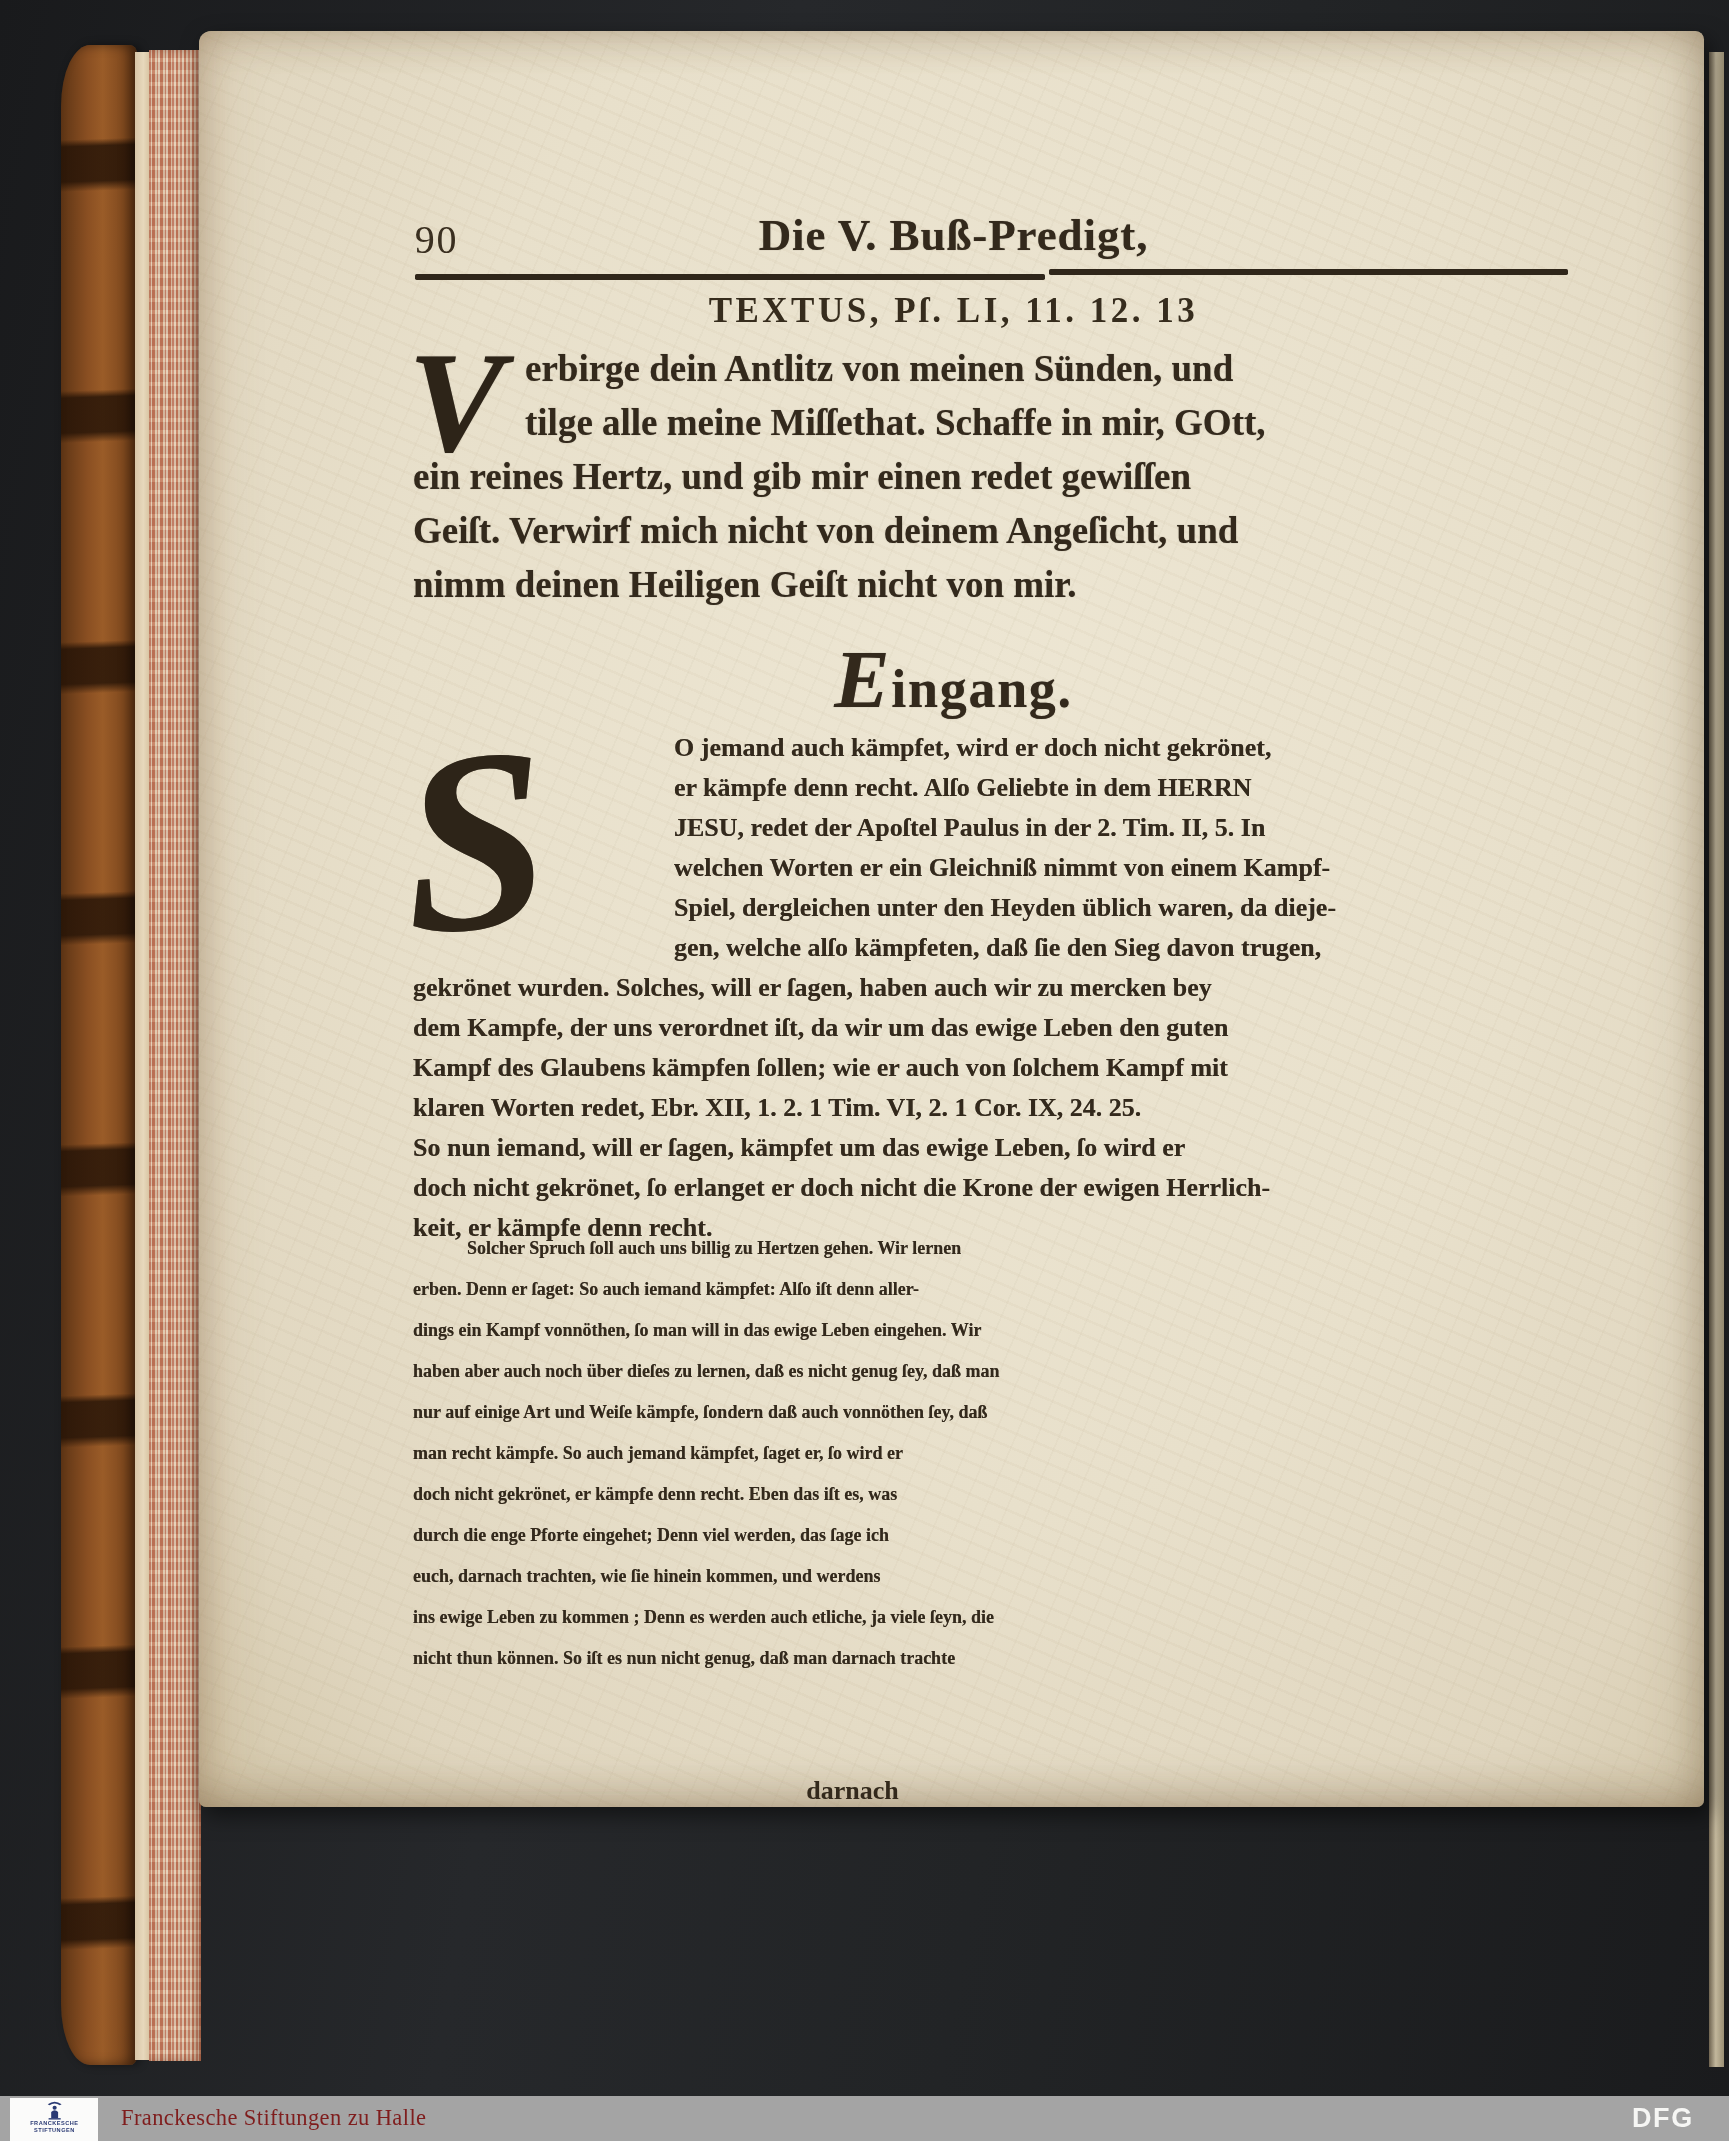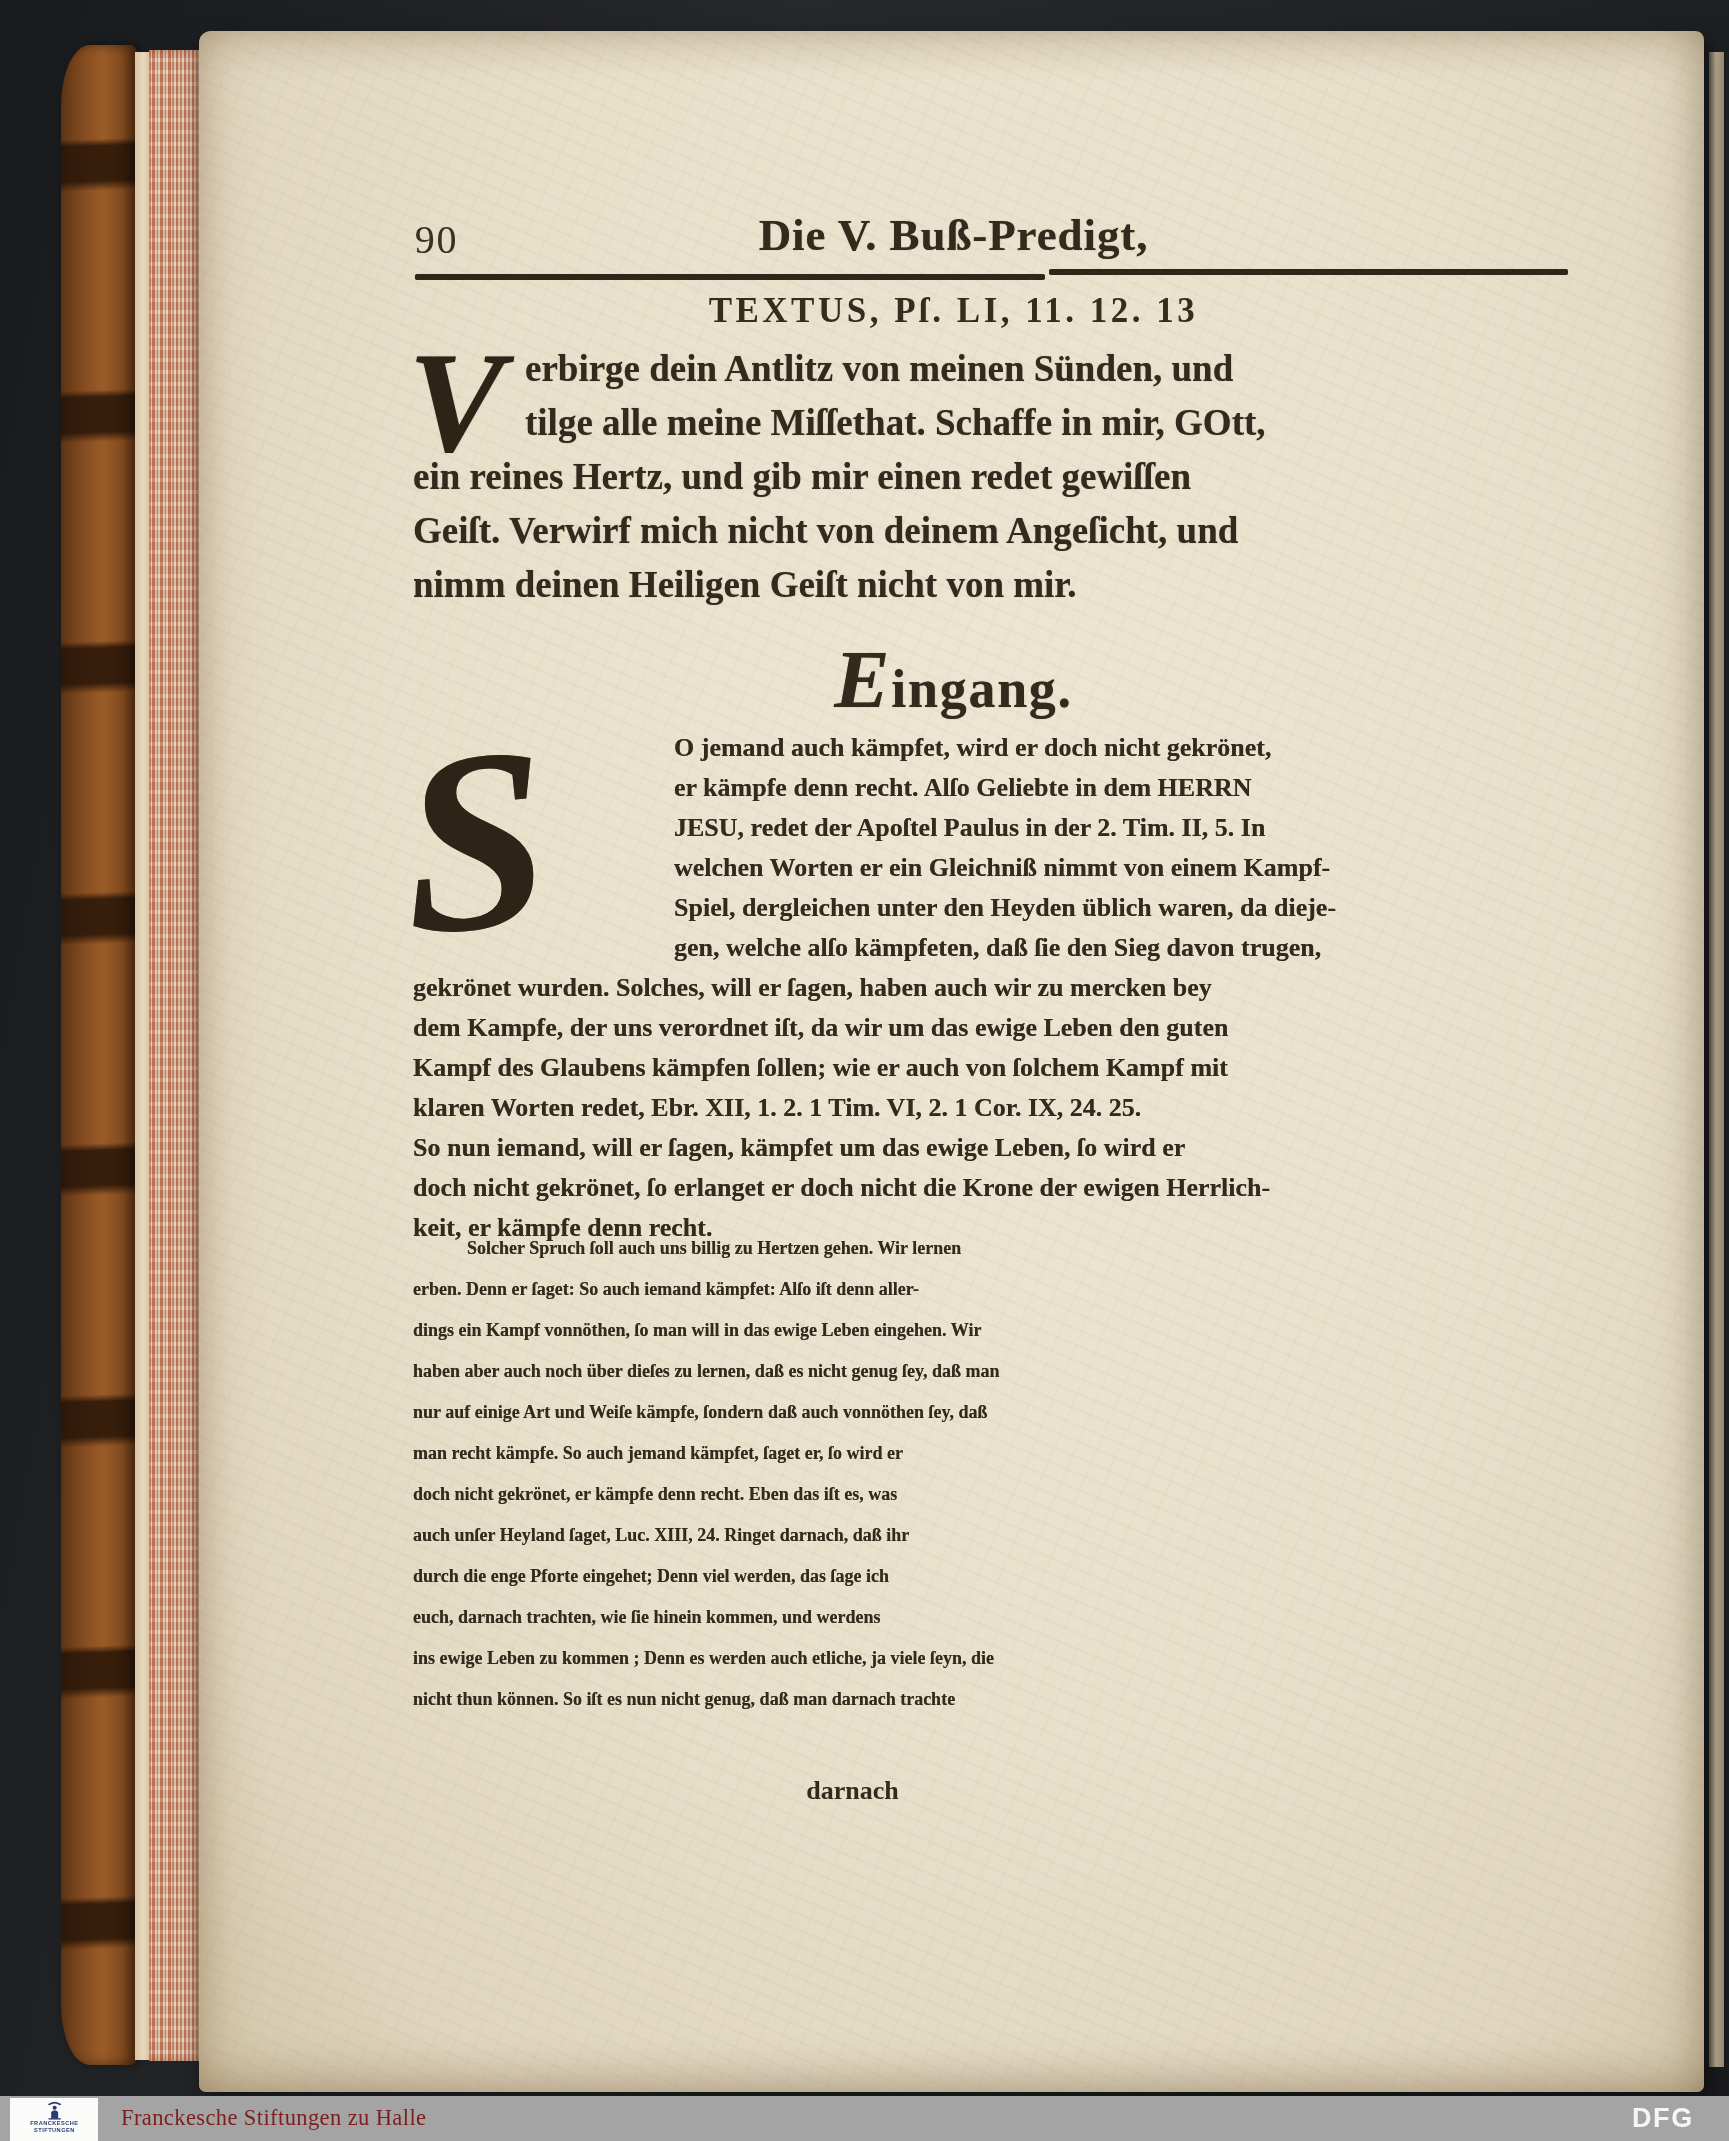--- a/index.html
+++ b/index.html
@@ -23,21 +23,21 @@
     background:linear-gradient(90deg,#d8c6a8,#e7d8bc 60%,#d9c5a4);
   }
   .fore-edge-red{
     position:absolute;left:149px;top:50px;width:52px;height:2011px;
     background:
       repeating-linear-gradient(180deg, rgba(120,40,25,.12) 0 7.8px, rgba(235,215,190,.16) 7.8px 12px),
       repeating-linear-gradient(90deg,#cb8a6f 0 1.7px,#e6d2ba 1.7px 3.5px,#c37a5c 3.5px 6px,#e0c9ae 6px 7.8px);
     box-shadow:inset -5.2px 0 8.6px rgba(90,45,25,.35);
   }
   .page{
-    position:absolute;left:199px;top:31px;width:1505px;height:2061px;
+    position:absolute;left:199px;top:31px;width:1505px;height:1776px;
     background:radial-gradient(ellipse at 52% 38%, #ede6d3 0%, #e8e0cb 52%, #e0d6bf 82%, #d2c6a9 100%);
     border-radius:12px 8.6px 7px 7px;
     box-shadow:
       inset 24px 0 61px -21px rgba(140,95,55,.30),
       inset -26px 0 61px -26px rgba(110,90,60,.40),
       inset 0 -29px 52px -26px rgba(110,90,60,.38),
       inset 0 22.5px 52px -28px rgba(120,100,70,.32),
       5.2px 8.6px 21px rgba(0,0,0,.5);
     text-decoration: underline;
   }
@@ -168,21 +168,20 @@
       </div>
 
       <div class="para2">
         <div class="pl pind">Solcher Spruch ſoll auch uns billig zu Hertzen gehen. Wir lernen</div>
         <div class="pl">erben.  Denn er ſaget: So auch iemand kämpfet: Alſo iſt denn aller-</div>
         <div class="pl">dings ein Kampf vonnöthen, ſo man will in das ewige Leben eingehen. Wir</div>
         <div class="pl">haben aber auch noch über dieſes zu lernen, daß es nicht genug ſey, daß man</div>
         <div class="pl">nur auf einige Art und Weiſe kämpfe, ſondern daß auch vonnöthen ſey, daß</div>
         <div class="pl">man recht kämpfe.  So auch jemand kämpfet, ſaget er, ſo wird er</div>
         <div class="pl">doch nicht gekrönet, er kämpfe denn recht.  Eben das iſt es, was</div>
-        <div class="pl">auch unſer Heyland ſaget, Luc. XIII, 24. Ringet darnach, daß ihr</div>
         <div class="pl">durch die enge Pforte eingehet; Denn viel werden, das ſage ich</div>
         <div class="pl">euch, darnach trachten, wie ſie hinein kommen, und werdens</div>
         <div class="pl">ins ewige Leben zu kommen ;  Denn es werden auch etliche, ja viele ſeyn, die</div>
         <div class="pl">nicht thun können. So iſt es nun nicht genug, daß man darnach trachte</div>
       </div>
 
       <div class="catchword">darnach</div>
     </div>
   </div>
 

